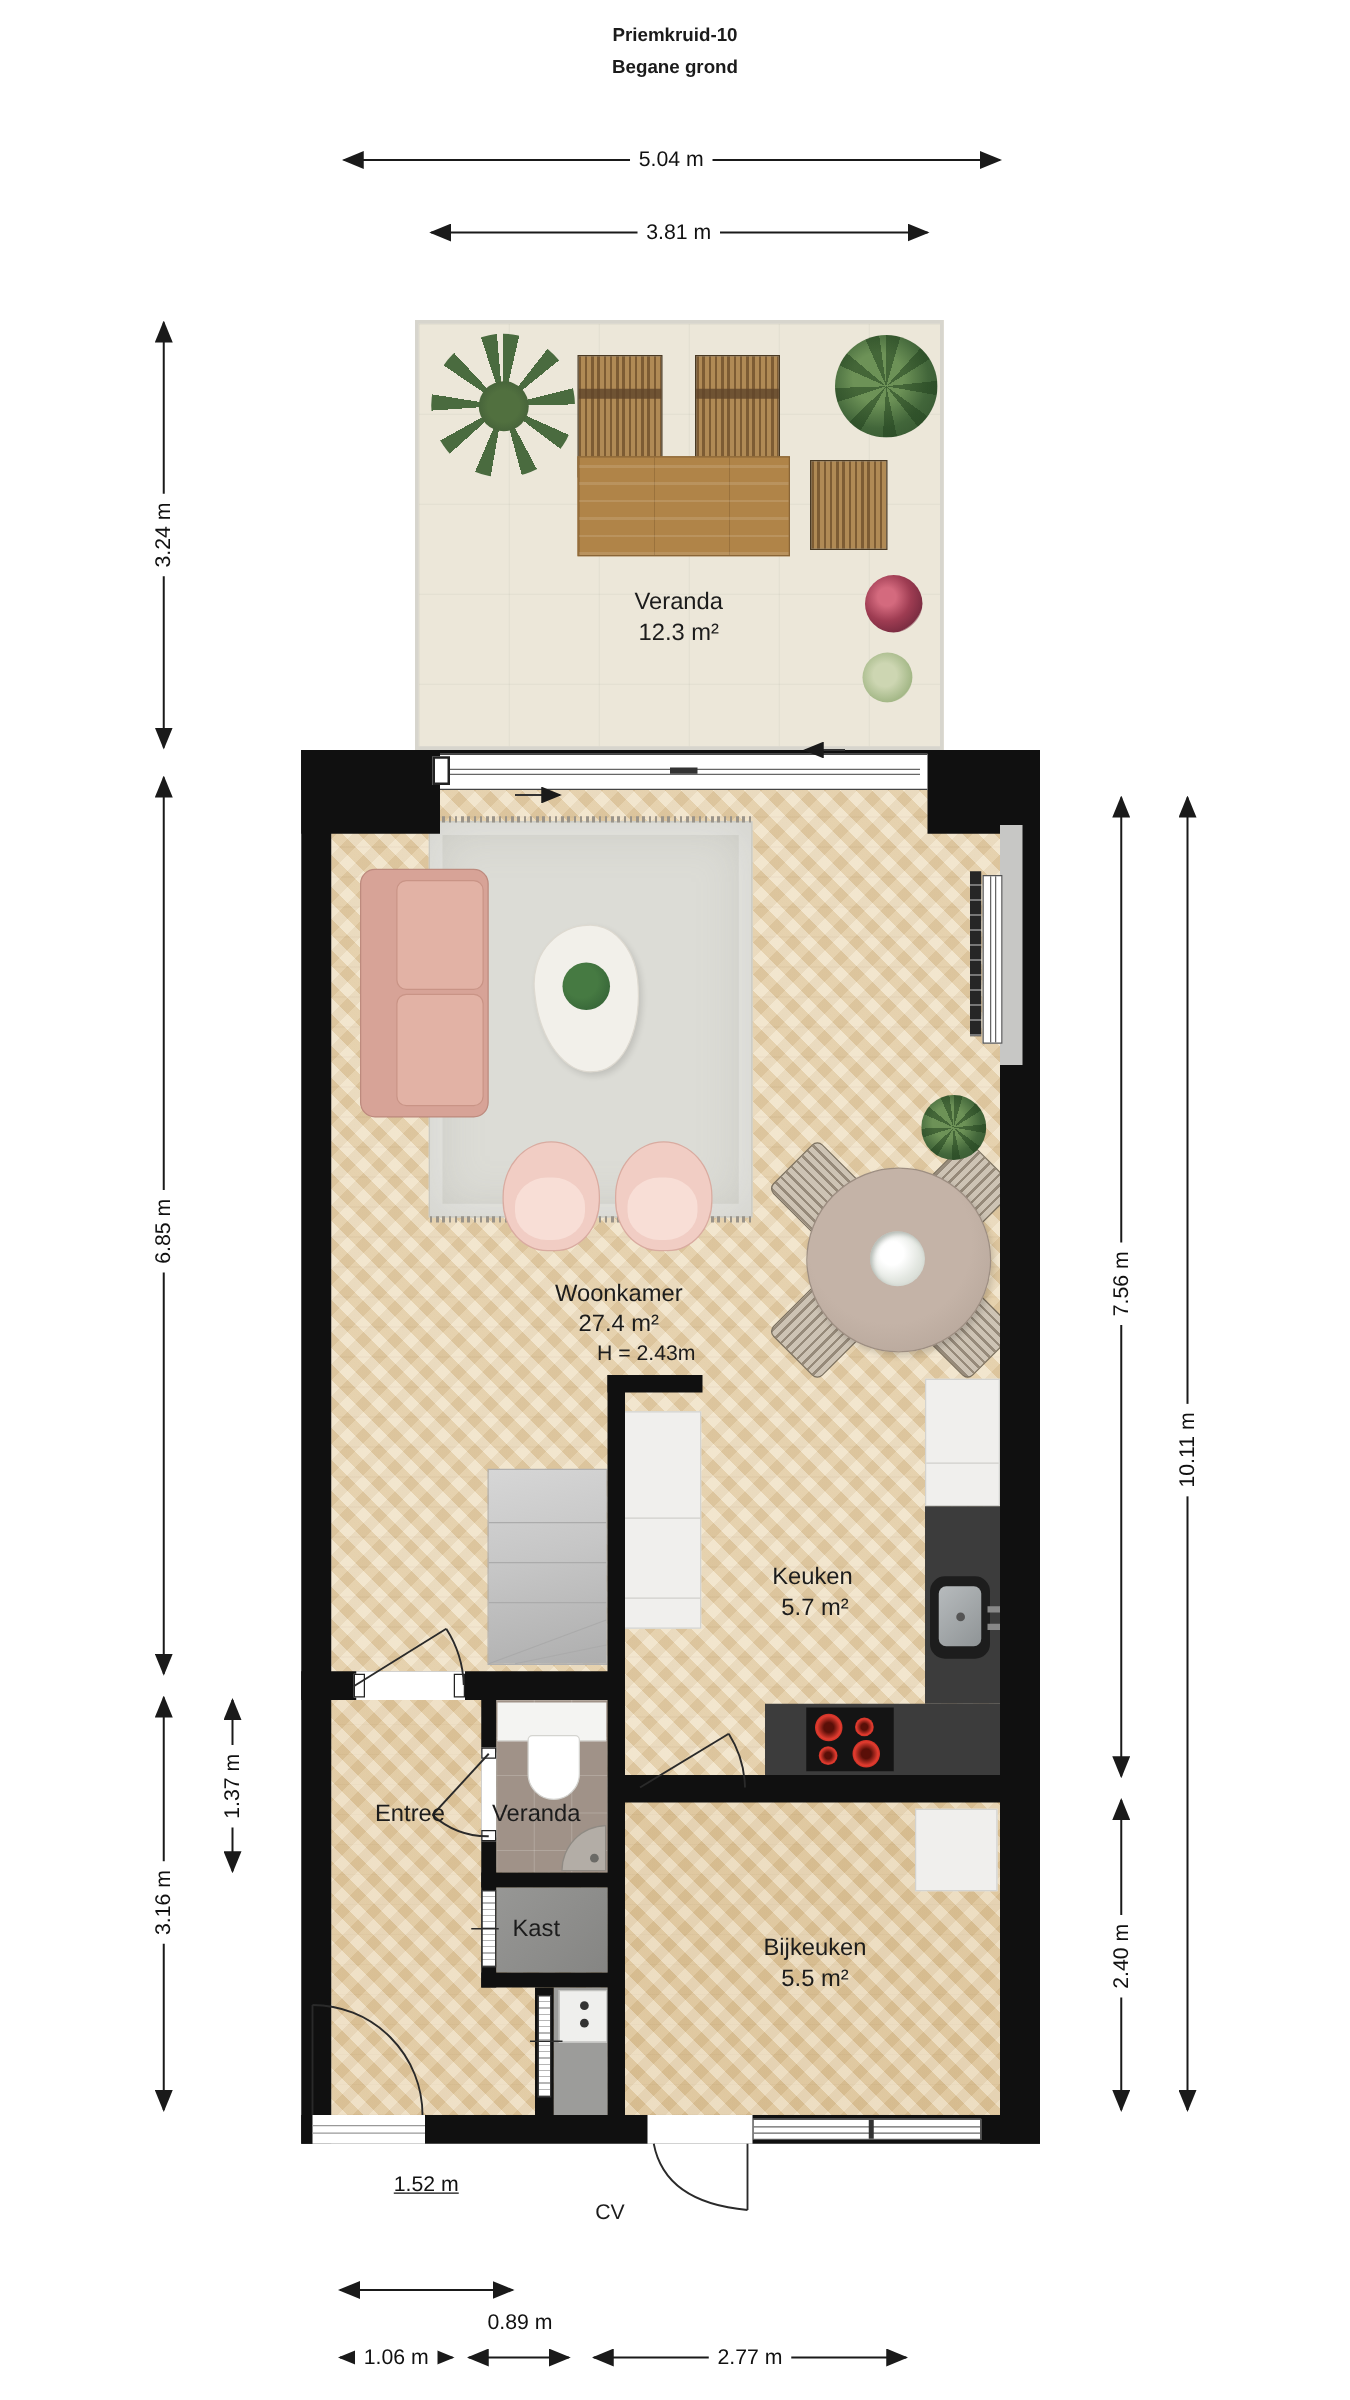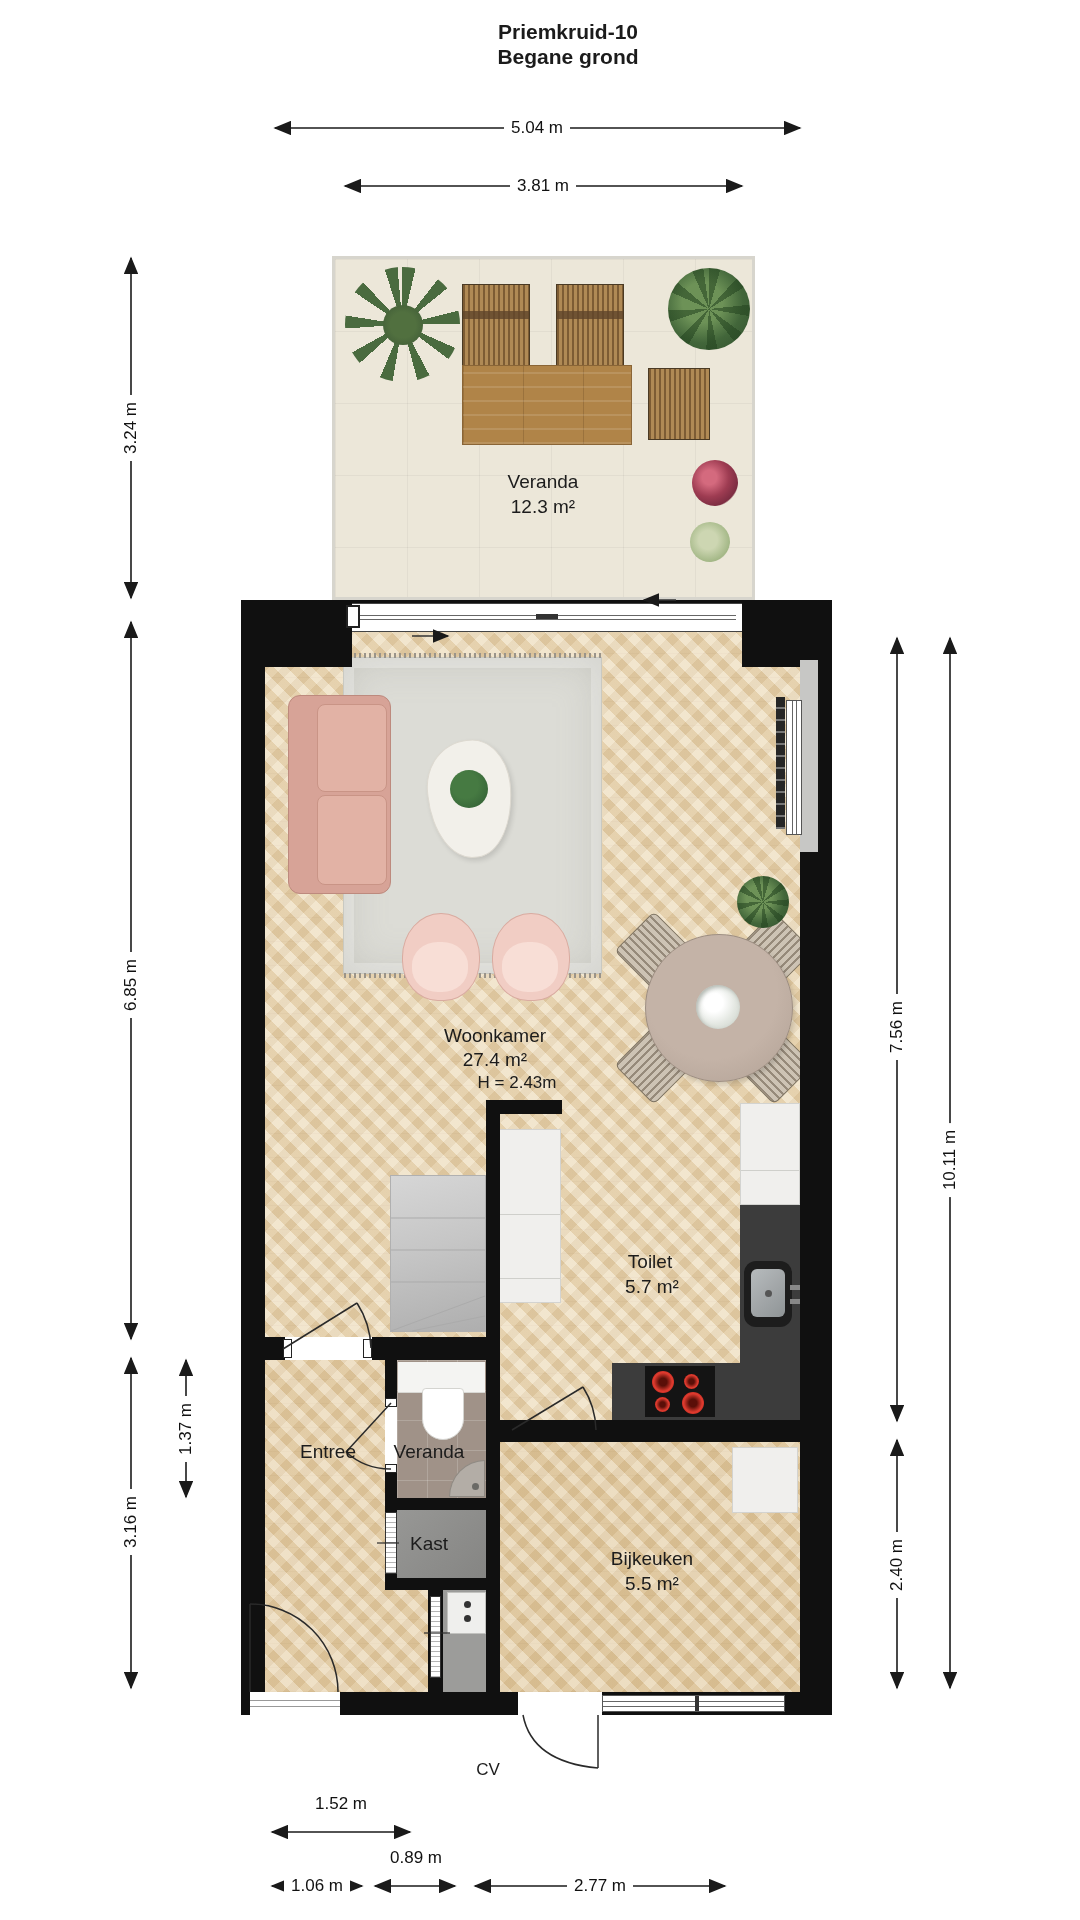--- a/index.html
+++ b/index.html
@@ -5,21 +5,21 @@
   html,body{margin:0;padding:0;background:#ffffff;}
   #plan{position:relative;width:1080px;height:1920px;background:#fff;overflow:hidden;
         font-family:"Liberation Sans", sans-serif;color:#1b1b1b;}
   .abs{position:absolute;}
   .wall{position:absolute;background:#101010;}
   .opening{position:absolute;background:#ffffff;}
   .rlabel{position:absolute;transform:translate(-50%,-50%);font-size:19px;color:#1c1c1c;white-space:nowrap;text-align:center;}
   .rlabel.small{font-size:17px;padding-left:44px;}
   .dlabel{position:absolute;transform:translate(-50%,-50%);background:#fff;padding:0 7px;font-size:17px;color:#111;white-space:nowrap;}
   .dlabel.v{transform:translate(-50%,-50%) rotate(-90deg);}
-  .title{position:absolute;left:568px;transform:translateX(-50%);font-size:21px;font-weight:bold;white-space:nowrap;}
+  .title{position:absolute;left:540px;transform:translateX(-50%);font-size:15px;font-weight:bold;white-space:nowrap;}
   .wood{position:absolute;background-color:#ecd9b6;background-image:
     repeating-linear-gradient(45deg, rgba(255,255,255,0.26) 0 9px, rgba(186,150,95,0.16) 9px 18px),
     repeating-linear-gradient(-45deg, rgba(255,255,255,0.10) 0 9px, rgba(166,130,80,0.13) 9px 18px),
     repeating-linear-gradient(0deg, rgba(120,85,40,0.05) 0 1px, rgba(0,0,0,0) 1px 24px);}
   .wood.tan{background-color:#e4cda4;}
   .tiles{position:absolute;background-color:#ece7d9;background-image:
     linear-gradient(rgba(0,0,0,0.045) 1px, rgba(0,0,0,0) 1px),
     linear-gradient(90deg, rgba(0,0,0,0.045) 1px, rgba(0,0,0,0) 1px);
     background-size:72px 72px;border:3px solid #d7d5cd;}
   .slats{background:repeating-linear-gradient(90deg,#7d5c34 0 2px,#b08a55 2px 5px);border:1px solid #4a3a24;}
@@ -224,36 +224,36 @@
       <line x1="391" y1="1250" x2="485" y2="1250"></line>
       <line x1="391" y1="1282" x2="485" y2="1282"></line>
       <line x1="391" y1="1331" x2="485" y2="1296"></line>
       <line x1="412" y1="1331" x2="485" y2="1316"></line>
     </g>
   </svg>
 
   <div class="rlabel" style="left:495px;top:1036px;">Woonkamer</div>
   <div class="rlabel" style="left:495px;top:1060px;">27.4 m²</div>
   <div class="rlabel small" style="left:495px;top:1083px;">H = 2.43m</div>
-  <div class="rlabel" style="left:650px;top:1262px;">Toilet</div>
+  <div class="rlabel" style="left:650px;top:1262px;">Keuken</div>
   <div class="rlabel" style="left:652px;top:1287px;">5.7 m²</div>
   <div class="rlabel" style="left:328px;top:1452px;">Entree</div>
   <div class="rlabel" style="left:429px;top:1452px;">Veranda</div>
   <div class="rlabel" style="left:429px;top:1544px;">Kast</div>
   <div class="rlabel small" style="left:466px;top:1770px;">CV</div>
   <div class="rlabel" style="left:652px;top:1559px;">Bijkeuken</div>
   <div class="rlabel" style="left:652px;top:1584px;">5.5 m²</div>
 
   <div class="dlabel" style="left:537px;top:128px;">5.04 m</div>
   <div class="dlabel" style="left:543px;top:186px;">3.81 m</div>
   <div class="dlabel v" style="left:131px;top:428px;">3.24 m</div>
   <div class="dlabel v" style="left:131px;top:985px;">6.85 m</div>
   <div class="dlabel v" style="left:186px;top:1429px;">1.37 m</div>
   <div class="dlabel v" style="left:131px;top:1522px;">3.16 m</div>
   <div class="dlabel v" style="left:897px;top:1027px;">7.56 m</div>
   <div class="dlabel v" style="left:950px;top:1160px;">10.11 m</div>
   <div class="dlabel v" style="left:897px;top:1565px;">2.40 m</div>
-  <div class="dlabel" style="left:341px;top:1804px;">1.52 m</div>
+  <div class="dlabel" style="left:341px;top:1748px;text-decoration:underline;">1.52 m</div>
   <div class="dlabel" style="left:317px;top:1886px;">1.06 m</div>
   <div class="dlabel" style="left:416px;top:1858px;">0.89 m</div>
   <div class="dlabel" style="left:600px;top:1886px;">2.77 m</div>
 
 </div>
 
 </body></html>

